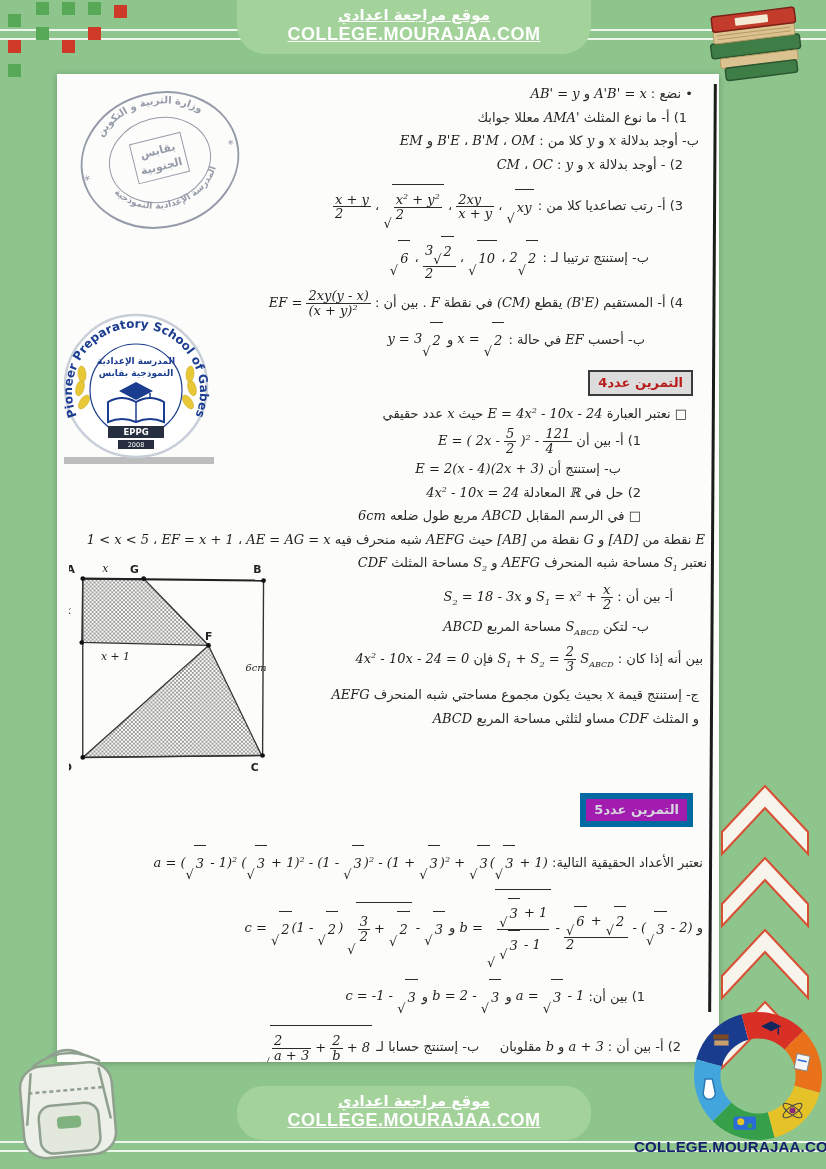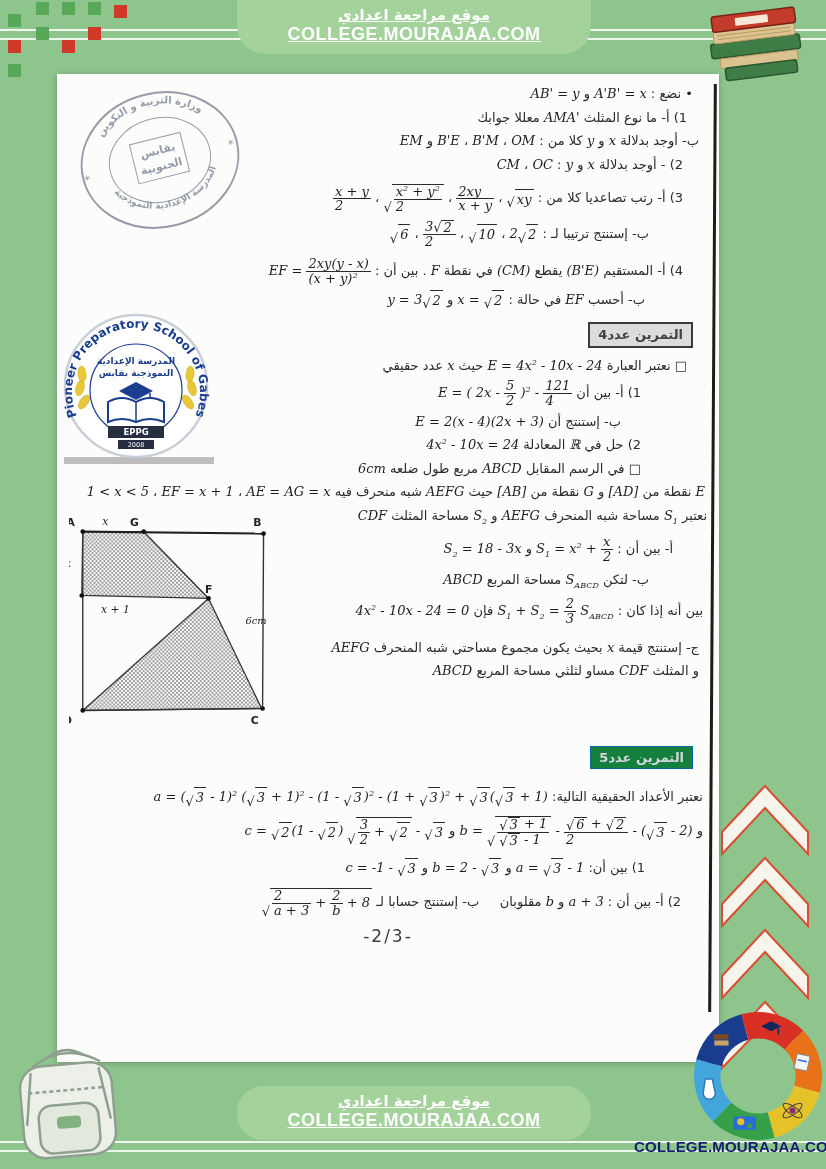--- a/index.html
+++ b/index.html
@@ -21,24 +21,24 @@
   .content{position:absolute;top:10px;right:12px;left:12px;direction:rtl;text-align:right;color:#2b2b2b;font-size:13px;line-height:1.5;}
   .line{margin-bottom:4px;}
   .m{direction:ltr;unicode-bidi:isolate;font-family:"DejaVu Serif",serif;font-style:italic;white-space:nowrap;color:#1e1e1e;}
   .m sup{font-size:.62em;}
   .m sub{font-size:.62em;}
   .fr{display:inline-block;vertical-align:middle;text-align:left;line-height:1.05;}
   .fn{display:block;border-bottom:1px solid #2b2b2b;padding:0 2px;}
   .fd{display:block;padding:0 2px;}
   .sq{display:inline-flex;align-items:flex-end;vertical-align:middle;}
   .rad{font-style:normal;line-height:1;}
-  .sqb{border-top:1.2px solid #2b2b2b;padding:0 2px;}
+  .sqb{border-top:1.2px solid #2b2b2b;padding:8px 2px;}
   .exh{display:table;font-weight:bold;font-size:13px;padding:1px 8px;margin:12px 14px 8px auto;}
-  .exh4{background:#dcdcdc;border:2px solid #3a3a3a;color:#404040;}
-  .exh5{background:#15803d;border:1px solid #0369a1;color:#d6d6de;}
+  .exh4{background:#dcdcdc;border:2px solid #3a3a3a;color:#b91c1c;}
+  .exh5{background:#a21caf;border:6px solid #0369a1;color:#d6d6de;}
   .figrow{display:flex;align-items:flex-start;gap:8px;margin-top:4px;}
   .sidecol{flex:1;}
   .geo{flex:0 0 auto;margin-top:6px;}
   .pagenum{text-align:center;font-size:17px;letter-spacing:2px;margin-top:6px;color:#404040;}
   
   .stamp{position:absolute;left:74px;top:86px;width:172px;height:148px;transform:rotate(-14deg);opacity:.8;z-index:3;}
   .slogo{position:absolute;left:56px;top:310px;width:160px;height:150px;z-index:3;}
   .books{position:absolute;left:686px;top:0;width:136px;height:102px;z-index:5;}
   .chev{position:absolute;left:712px;top:778px;width:106px;height:292px;z-index:3;}
   .bpack{position:absolute;left:0;top:1030px;width:142px;height:139px;z-index:5;}

